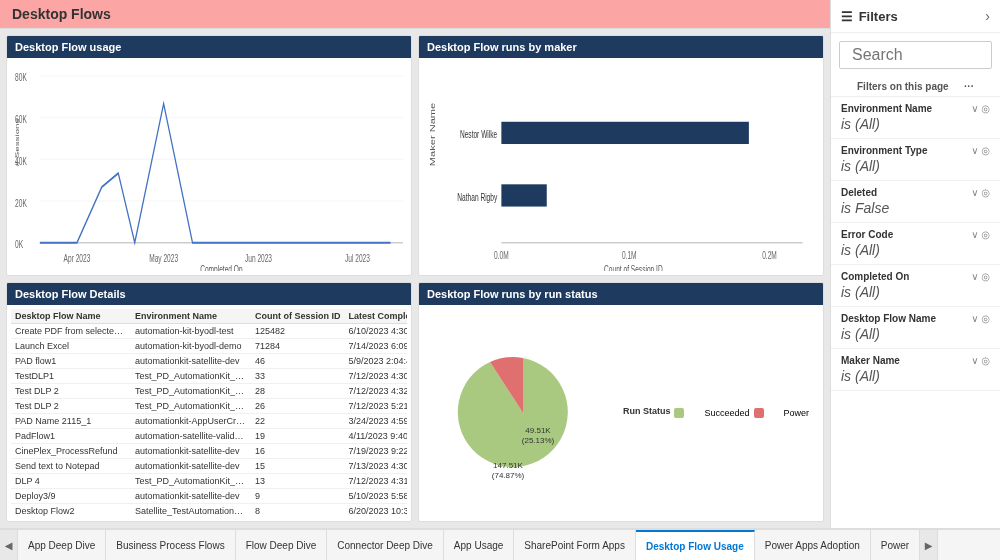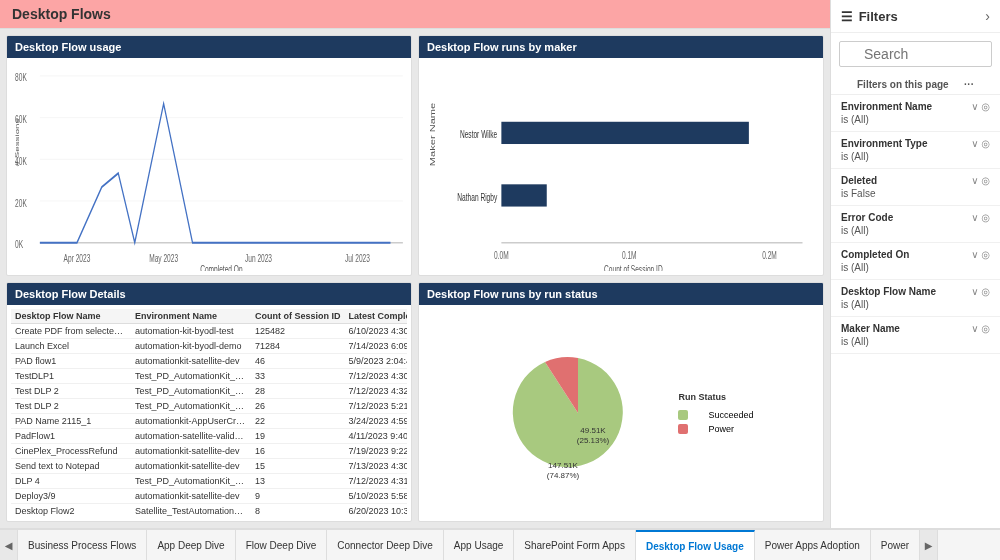--- a/index.html
+++ b/index.html
@@ -21,37 +21,37 @@
     .chart-svg { width: 100%; height: 100%; }
 
     
     .table-container { overflow: auto; height: 100%; }
     table { width: 100%; border-collapse: collapse; font-size: 9px; }
     table th { background: #f5f5f5; border-bottom: 1px solid #ddd; padding: 2px 4px; text-align: left; font-weight: 600; color: #333; white-space: nowrap; }
     table td { padding: 2px 4px; border-bottom: 1px solid #f0f0f0; color: #333; white-space: nowrap; overflow: hidden; max-width: 120px; text-overflow: ellipsis; }
 
     
     .pie-chart-area { display: flex; align-items: center; justify-content: center; height: 100%; gap: 10px; }
-    .legend { display: flex; flex-direction: column; gap: 4px; font-size: 9px; }
+    .legend { display: flex; flex-direction: row; gap: 4px; font-size: 9px; }
     .legend-item { display: flex; align-items: center; gap: 20px; }
     .legend-dot { width: 10px; height: 10px; border-radius: 2px; }
 
     
     .filters-panel { width: 170px; background: #fff; border-left: 1px solid #ddd; display: flex; flex-direction: column; overflow-y: auto; }
     .filters-header { display: flex; align-items: center; justify-content: space-between; padding: 8px 10px; border-bottom: 1px solid #eee; }
     .filters-title { font-size: 13px; font-weight: 600; color: #333; display: flex; align-items: center; gap: 6px; }
     .filters-close { cursor: pointer; color: #666; font-size: 14px; }
     .filters-search { margin: 8px; }
-    .filters-search input { width: 100%; border: 1px solid #ccc; padding: 4px 24px; font-size: 14px; border-radius: 2px; }
+    .filters-search input { width: 100%; border: 1px solid #ccc; padding: 4px 12px; font-size: 16px; border-radius: 2px; }
     .filters-on-page { padding: 4px 26px; font-size: 10px; color: #555; font-weight: 600; border-bottom: 1px solid #eee; display: flex; justify-content: space-between; }
     .filter-item { padding: 6px 10px; border-bottom: 1px solid #f0f0f0; }
     .filter-item-header { display: flex; justify-content: space-between; align-items: center; margin-bottom: 2px; }
     .filter-name { font-size: 10px; font-weight: 600; color: #333; }
     .filter-icons { display: flex; gap: 4px; color: #888; font-size: 10px; }
-    .filter-value { font-size: 10px; color: #555; }
+    .filter-value { font-size: 14px; color: #555; font-style: italic; }
 
     
     .bottom-tabs { display: flex; background: #f5f5f5; border-top: 2px solid #ddd; height: 32px; align-items: stretch; overflow: hidden; }
     .tab-nav-btn { width: 18px; background: #e8e8e8; border: none; cursor: pointer; display: flex; align-items: center; justify-content: center; color: #666; font-size: 10px; border-right: 1px solid #ddd; }
     .tab { padding: 0 10px; display: flex; align-items: center; font-size: 10px; color: #333; cursor: pointer; border-right: 1px solid #ddd; white-space: nowrap; }
     .tab.active { background: #fff; border-top: 2px solid #0078d4; color: #0078d4; font-weight: 600; }
   </style>
 </head>
 <body>
 
@@ -314,22 +314,22 @@
     </div>
     <div class="filter-value">is (All)</div>
   </div>
       </div>
   </div>
 </div>
 
 <div class="bottom-tabs">
   <button class="tab-nav-btn">◀</button>
   <div id="tabs-container" style="display: flex; align-items: stretch;">
+      <div class="tab">App Deep Dive</div>
       <div class="tab">Business Process Flows</div>
-      <div class="tab">App Deep Dive</div>
       <div class="tab">Flow Deep Dive</div>
       <div class="tab">Connector Deep Dive</div>
       <div class="tab">App Usage</div>
       <div class="tab">SharePoint Form Apps</div>
       <div class="tab active">Desktop Flow Usage</div>
       <div class="tab">Power Apps Adoption</div>
       <div class="tab">Power</div>
     </div>
   <button class="tab-nav-btn">▶</button>
 </div>

